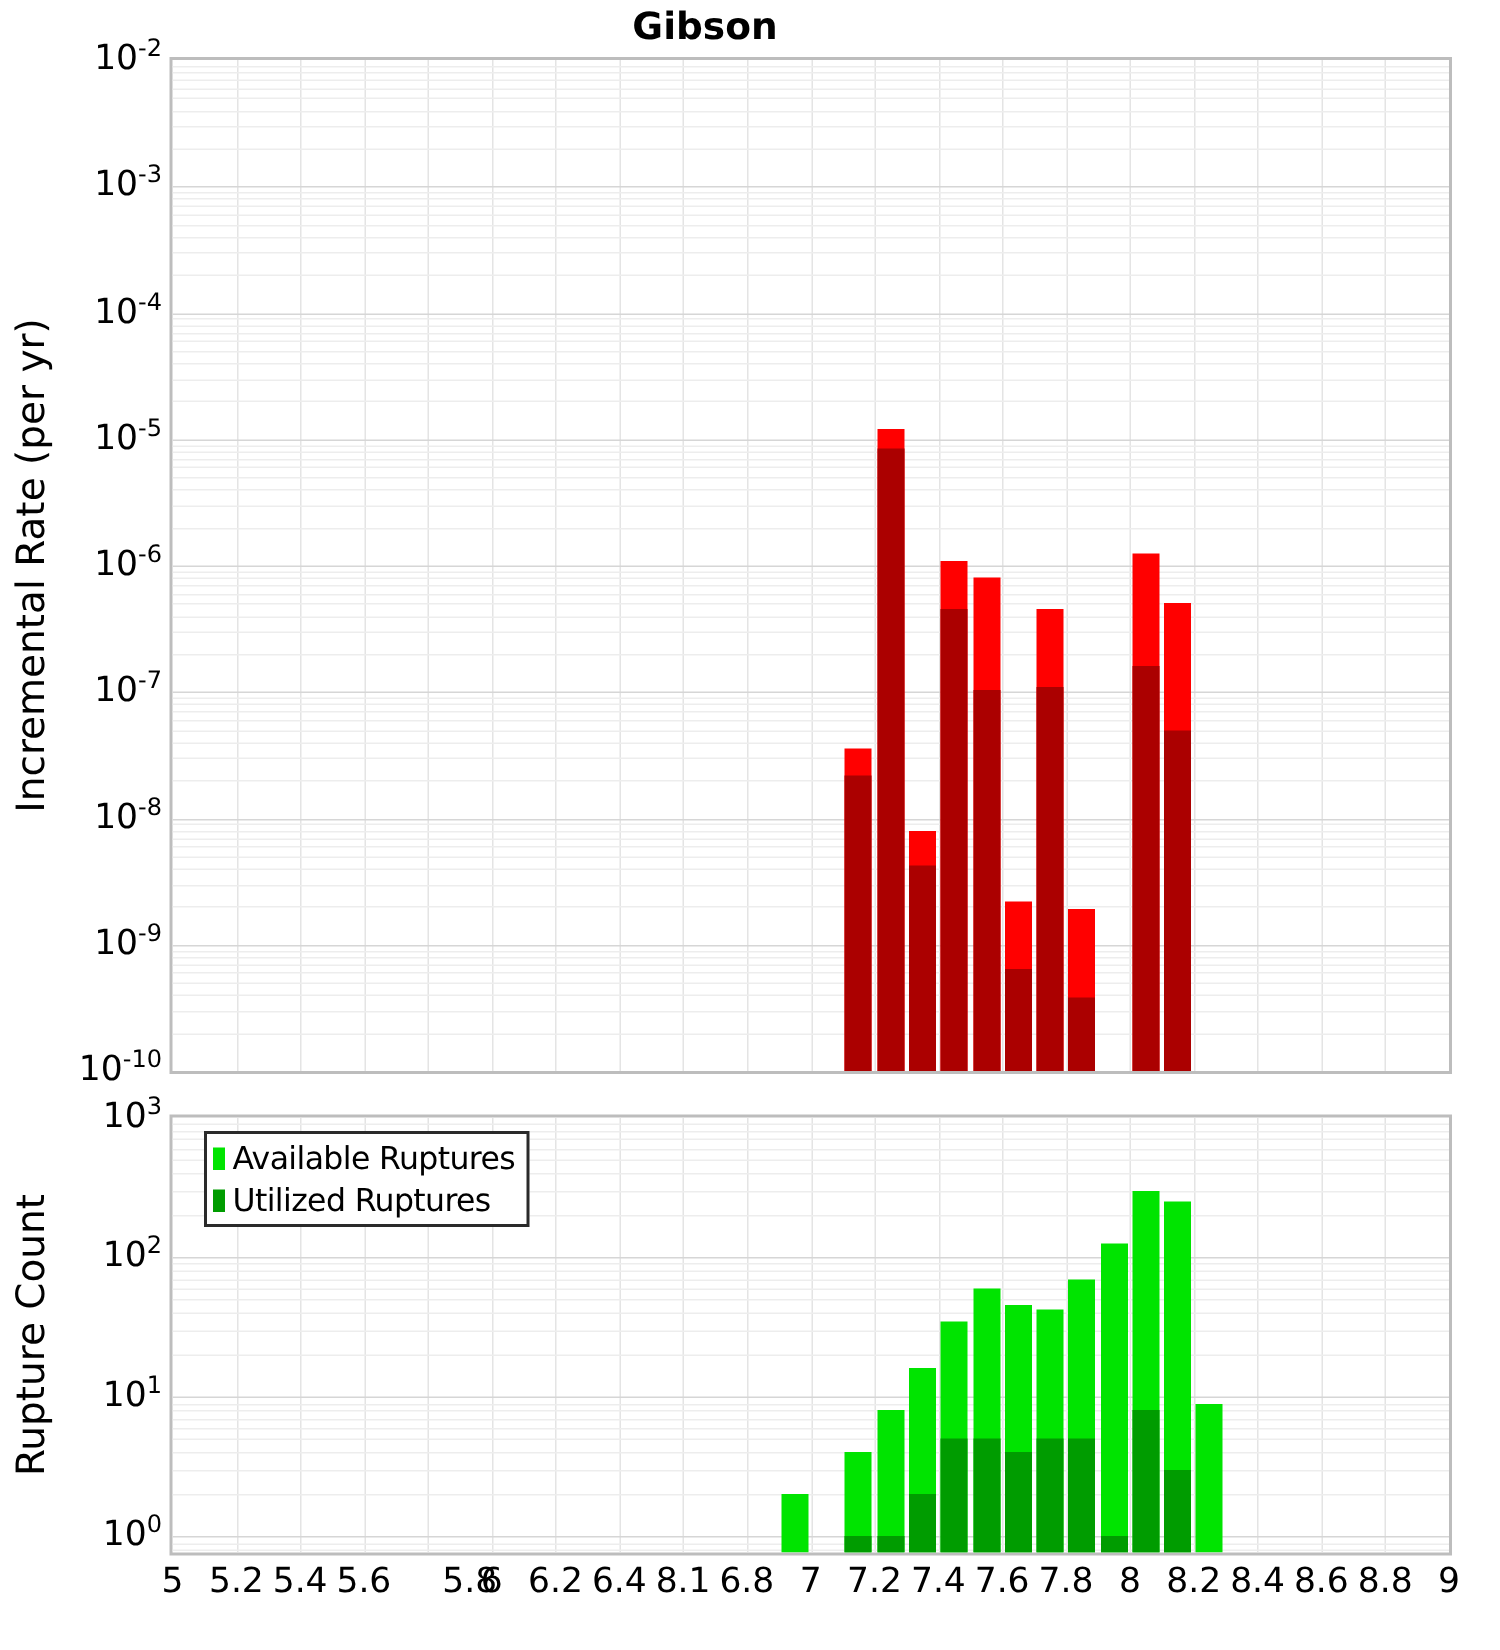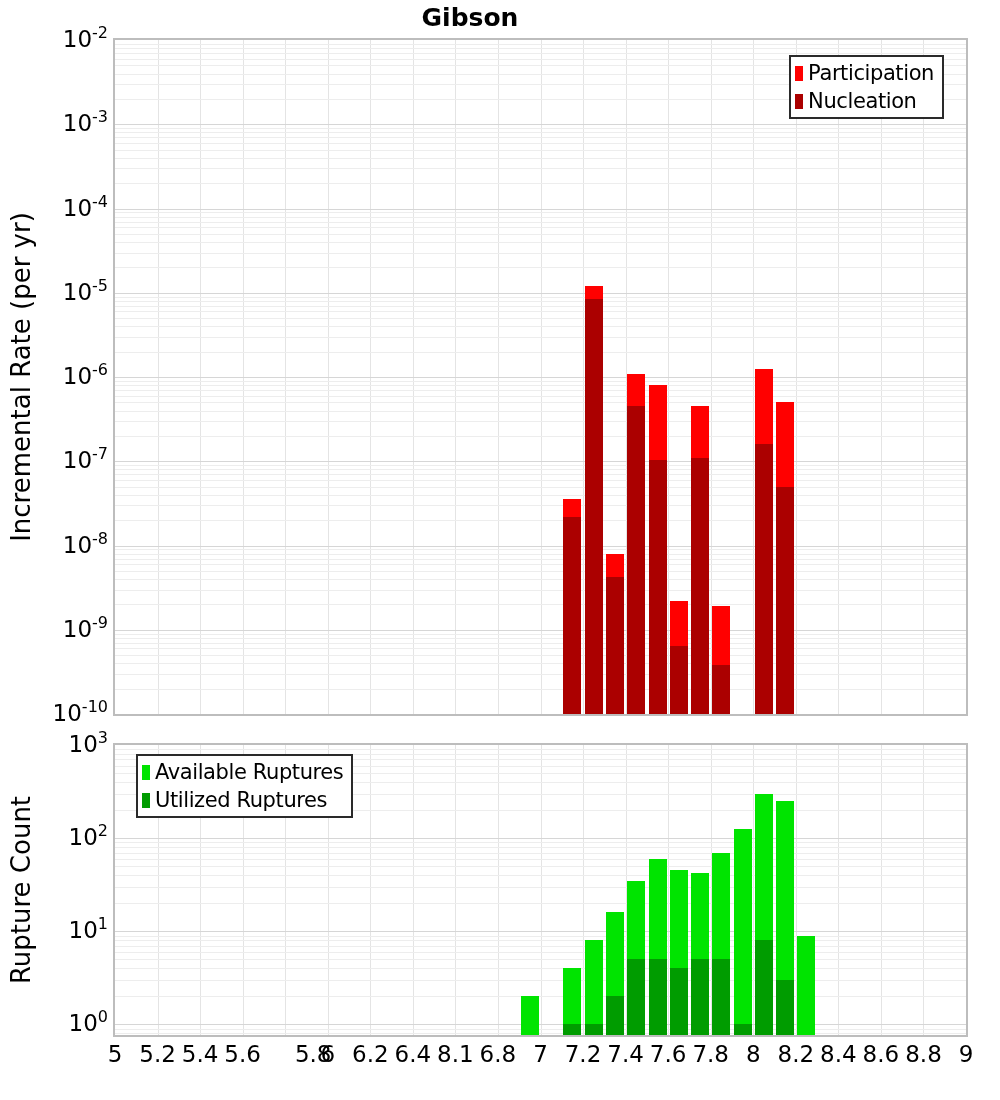--- a/index.html
+++ b/index.html
@@ -220,30 +220,20 @@
         <div class="bar" style="left: 597.3px; width: 18.1px; top: 214.2px; height: 75.8px; background: rgb(0, 156, 0);"></div>
         <div class="bar" style="left: 618.6px; width: 18.1px; top: 279.3px; height: 10.7px; background: rgb(0, 156, 0);"></div>
         <div class="bar" style="left: 639.9px; width: 18.1px; top: 195.2px; height: 94.8px; background: rgb(0, 156, 0);"></div>
         <div class="bar" style="left: 661.1px; width: 18.1px; top: 234.9px; height: 55.1px; background: rgb(0, 156, 0);"></div>
       </div>
   </div>
 
   <div class="axis-title ylab" id="ylab-top" style="top: 377px;">Incremental Rate (per yr)</div>
   <div class="axis-title ylab" id="ylab-bottom" style="top: 890px;">Rupture Count</div>
 
-  <div class="legend" id="legend-top" style="top: 55px; right: 56px;">
-    <div class="legend-item">
-      <span class="swatch" style="background: rgb(255, 0, 0);"></span>
-      <span class="legend-label">Participation</span>
-    </div>
-    <div class="legend-item">
-      <span class="swatch" style="background: rgb(171, 0, 0);"></span>
-      <span class="legend-label">Nucleation</span>
-    </div>
-  </div>
 
   <div class="legend" id="legend-bottom" style="top: 754px; left: 136px;">
     <div class="legend-item">
       <span class="swatch" style="background: rgb(0, 228, 0);"></span>
       <span class="legend-label">Available Ruptures</span>
     </div>
     <div class="legend-item">
       <span class="swatch" style="background: rgb(0, 156, 0);"></span>
       <span class="legend-label">Utilized Ruptures</span>
     </div>

